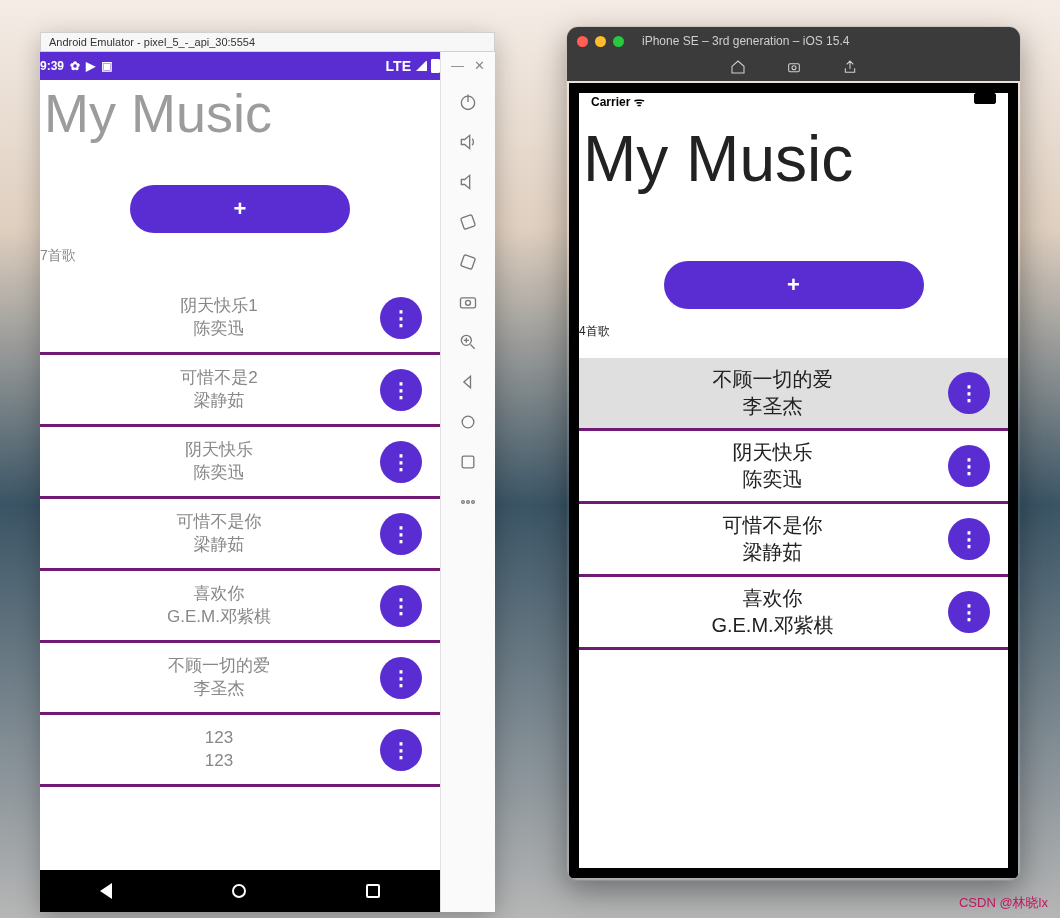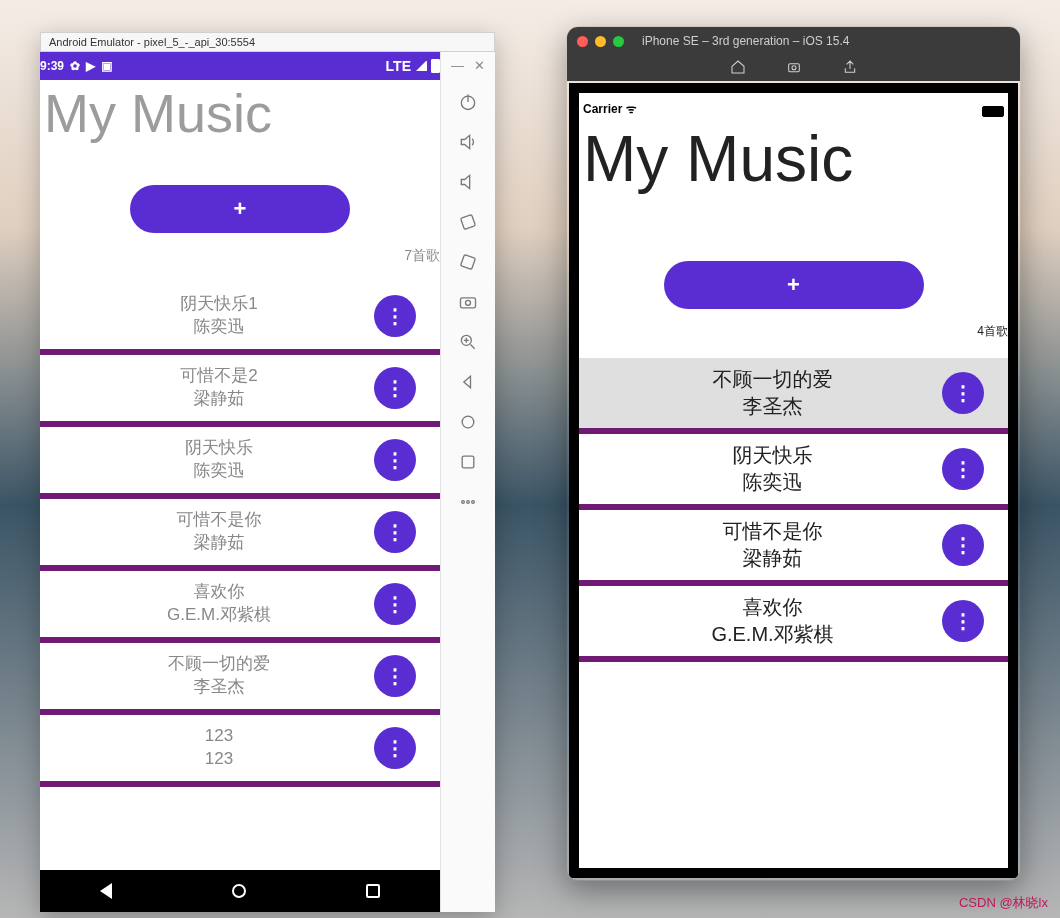--- a/index.html
+++ b/index.html
@@ -37,25 +37,25 @@
   .sig{width:12px;height:10px;background:linear-gradient(135deg,transparent 49%,#fff 51%)}
   .batt{width:9px;height:14px;border:1px solid #fff;background:#fff;border-radius:1px}
 
   .app-content{flex:1;overflow:hidden;background:#fff;display:flex;flex-direction:column}
   .app-title{font-size:54px;color:var(--grey-text);font-weight:400;padding:6px 4px 0 4px;line-height:1}
   .add-wrap{display:flex;justify-content:center;margin:45px 0 14px}
   .add-btn{
     width:220px;height:48px;border-radius:30px;background:var(--accent);
     display:flex;align-items:center;justify-content:center;color:#fff;font-size:22px;font-weight:700
   }
-  .count{text-align:right;color:var(--song-text);font-size:14px;margin-bottom:18px}
+  .count{text-align:left;color:var(--song-text);font-size:14px;margin-bottom:18px}
   .songs{flex:1;overflow:hidden}
   .song-row{
     display:flex;align-items:center;justify-content:center;min-height:72px;
-    padding:8px 24px;border-bottom:6px solid #701a75
+    padding:8px 18px;border-bottom:3px solid #701a75
   }
   .song-row.sel{background:#dfdfdf}
   .song-text{flex:1;text-align:center;color:var(--song-text);font-size:17px;line-height:1.35}
   .song-more{
     width:42px;height:42px;border-radius:50%;background:var(--accent);color:#fff;
     display:flex;align-items:center;justify-content:center;font-size:20px;font-weight:700;flex-shrink:0
   }
   .song-text.ios{color:#222;font-size:20px}
 
   .android-navbar{
@@ -82,21 +82,21 @@
   }
   .traffic{display:flex;gap:7px;margin-right:8px}
   .dot{width:11px;height:11px;border-radius:50%}
   .dot.r{background:#ff5f57}.dot.y{background:#febc2e}.dot.g{background:#28c840}
   .ios-toolbar{
     height:26px;background:var(--ios-bar);display:flex;align-items:center;justify-content:center;gap:40px;color:#bfbfbf;font-size:14px
   }
   .ios-toolbar svg{width:16px;height:16px;stroke:#cfcfcf;fill:none;stroke-width:1.6}
   .ios-phone{flex:1;background:#fff;border:10px solid #000;border-radius:0;margin:2px;display:flex;flex-direction:column;overflow:hidden}
   .ios-status{
-    height:24px;display:flex;align-items:flex-end;justify-content:space-between;padding:0 4px;font-size:12px;color:#000;font-weight:600
+    height:24px;display:flex;align-items:flex-start;justify-content:space-between;padding:0 12px;font-size:12px;color:#000;font-weight:600
   }
   .ios-status .mid{flex:1;text-align:center;font-weight:700}
   .ios-batt{width:22px;height:11px;border:1.2px solid #000;border-radius:2px;background:#000}
 
 </style>
 </head>
 <body>
 
 <div class="android-emulator">
   <div class="android-titlebar">

